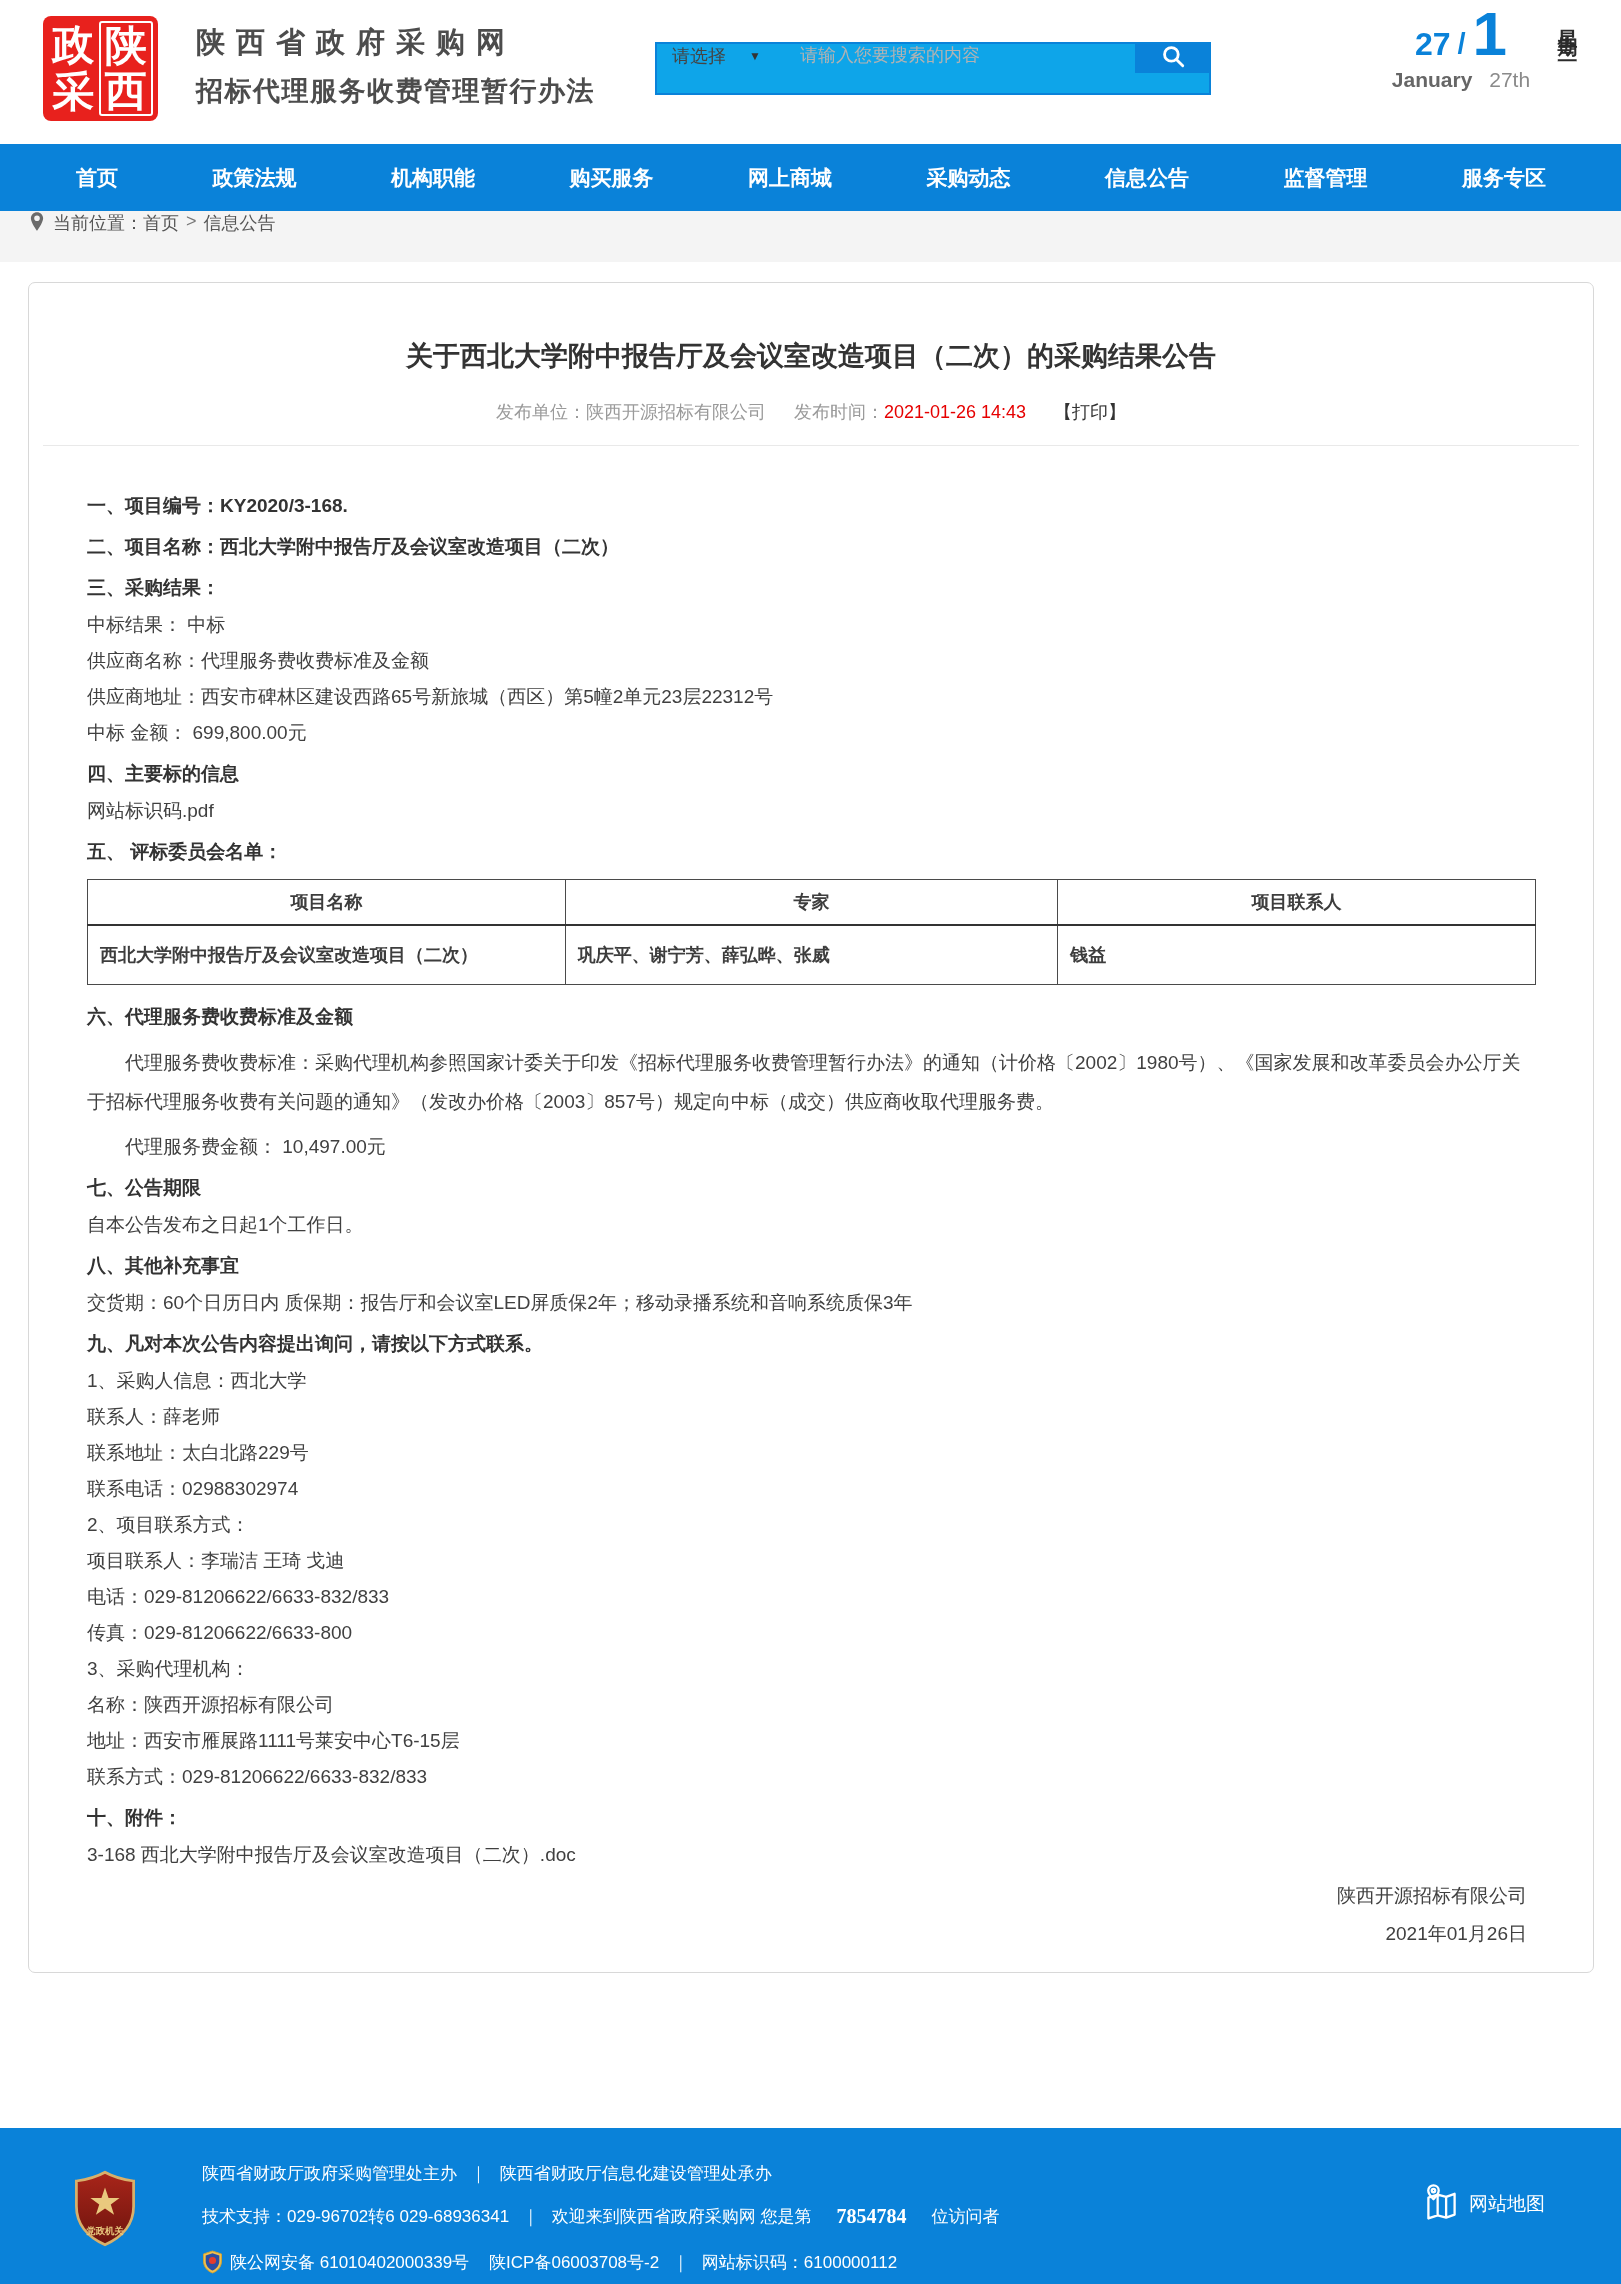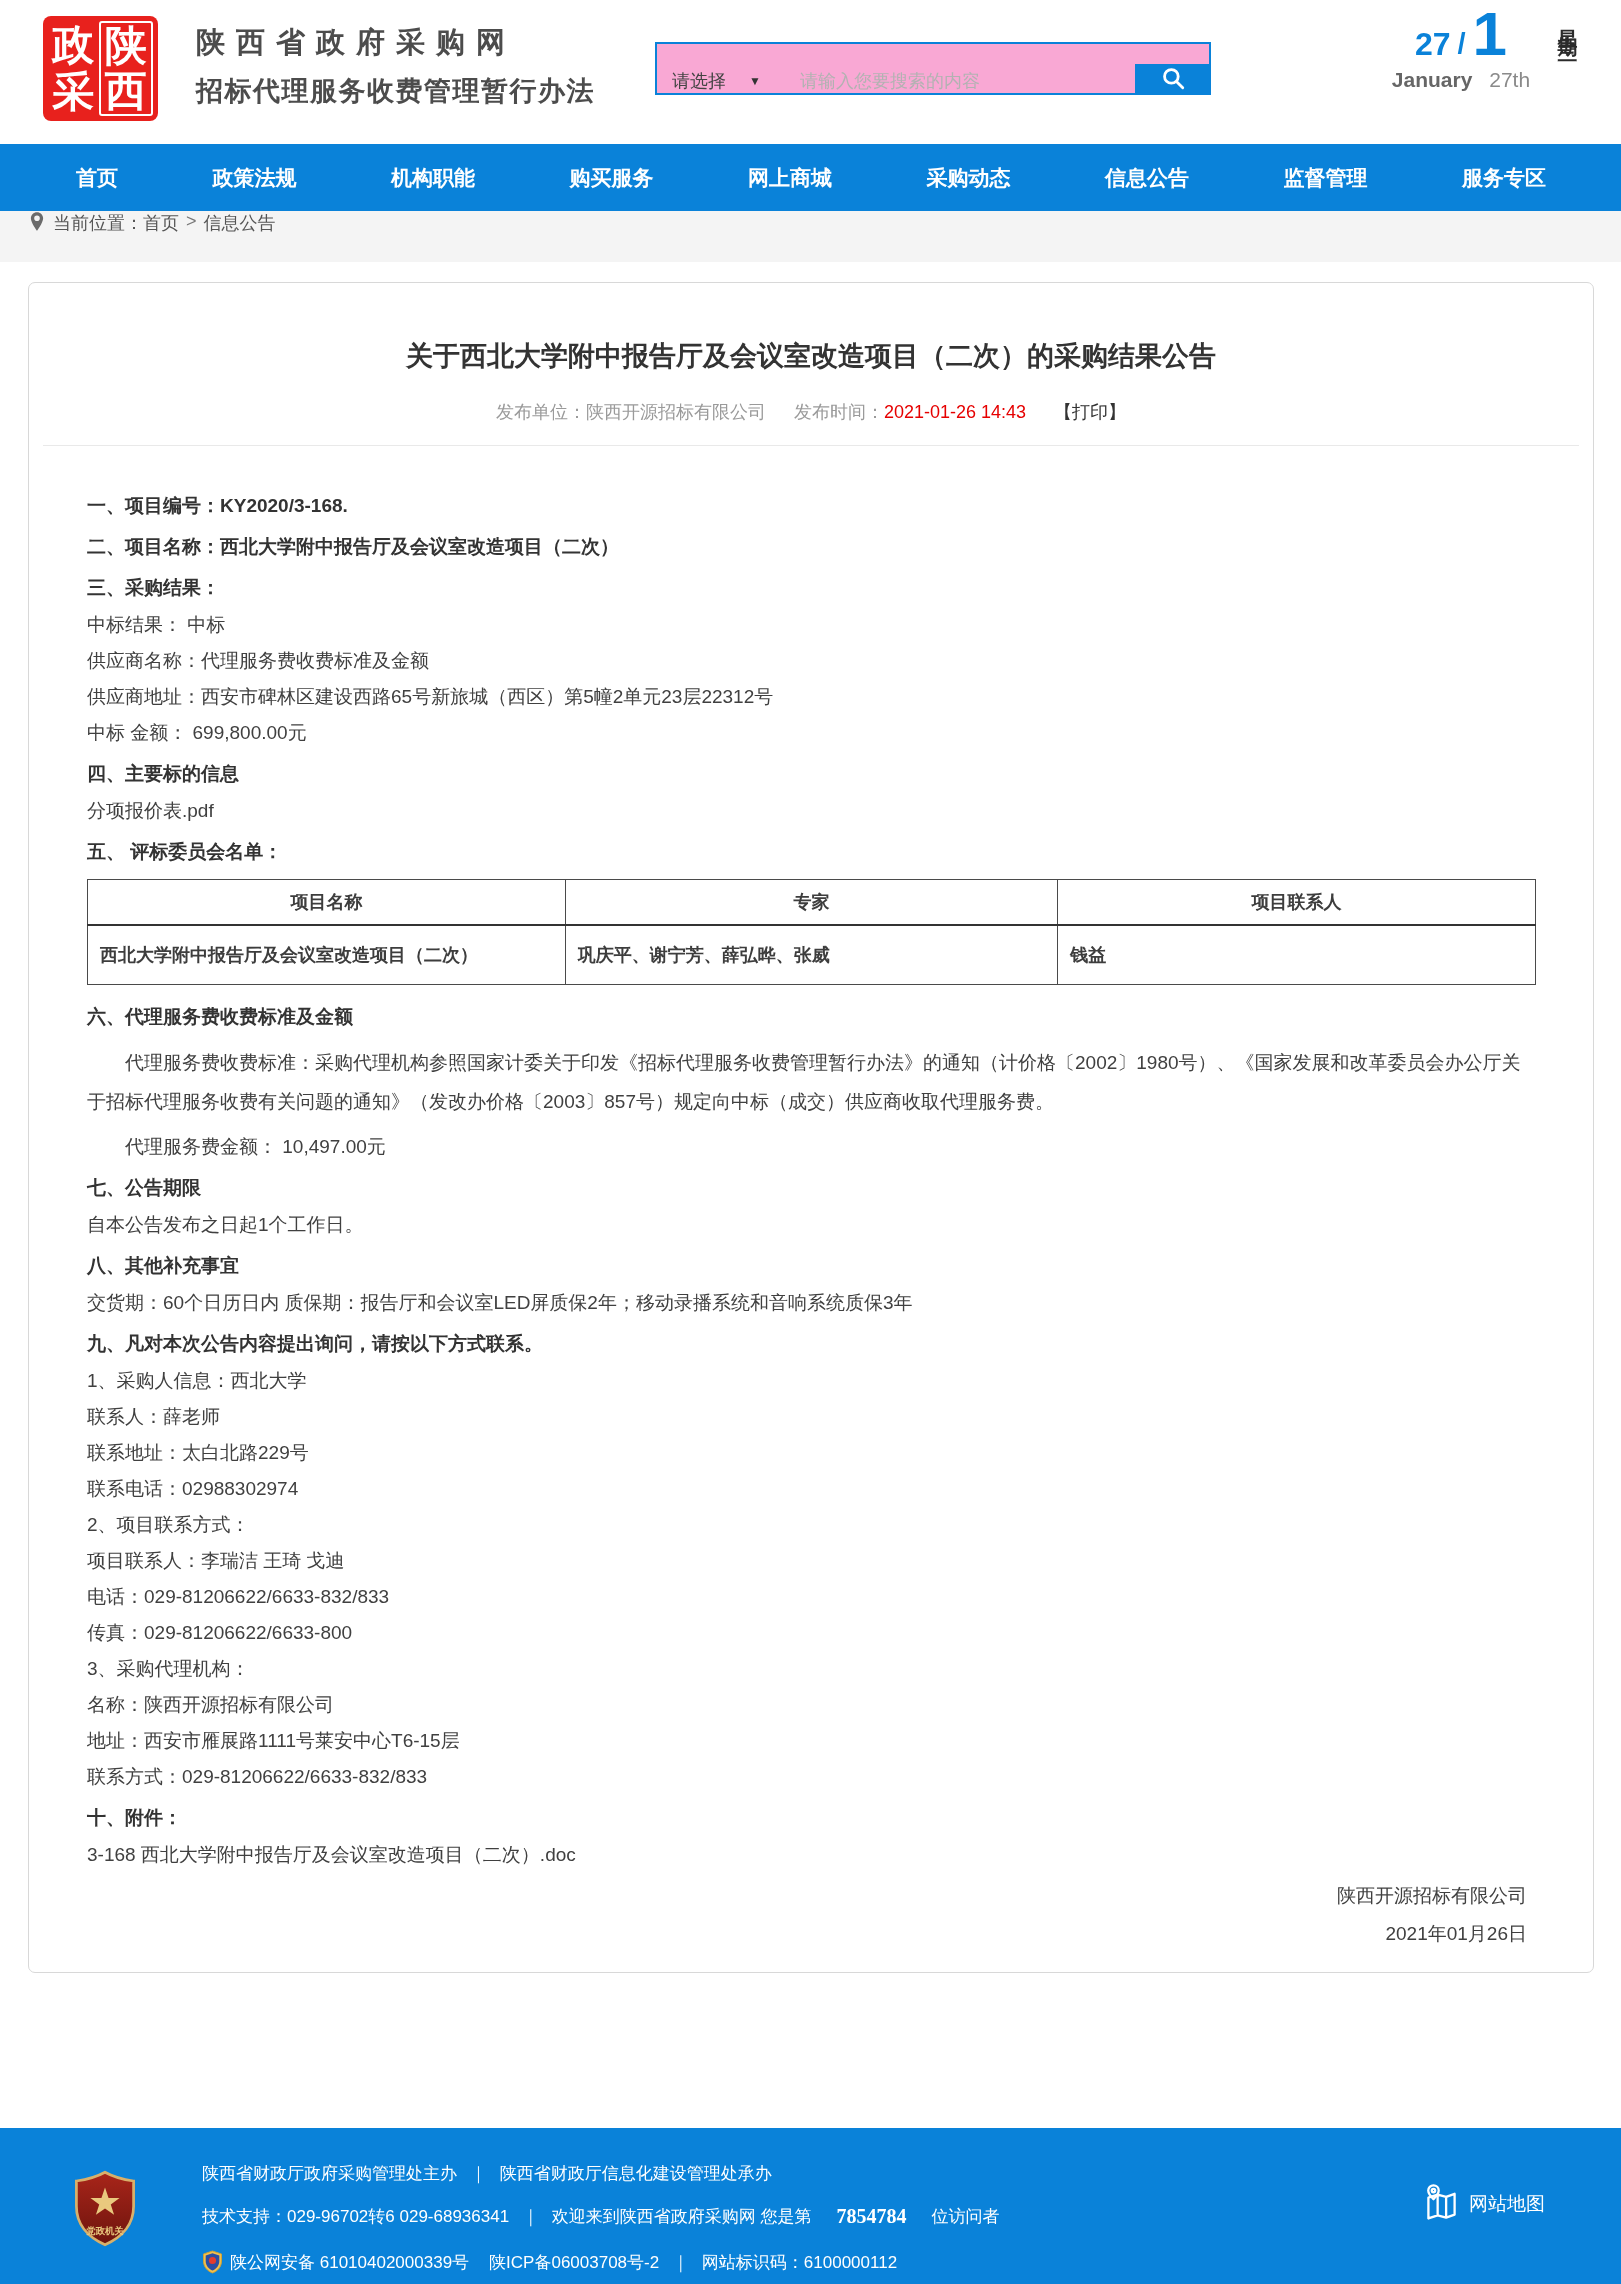--- a/index.html
+++ b/index.html
@@ -8,21 +8,21 @@
   .header{position:relative;height:144px;background:#fff;}
   .seal{position:absolute;left:43px;top:16px;width:115px;height:105px;background:#e8211d;border-radius:8px;
     display:flex;padding:5px;box-sizing:border-box;}
   .seal-col{width:50%;display:flex;flex-direction:column;justify-content:space-around;align-items:center;
     color:#fff;font-weight:bold;font-size:42px;line-height:1;}
   .seal-col.right{border:2.5px solid #fff;border-radius:3px;}
   .site-titles{position:absolute;left:196px;top:23px;}
   .site-name{font-size:29px;font-weight:bold;color:#4c4c4c;letter-spacing:11px;}
   .site-sub{font-size:27px;font-weight:bold;color:#4c4c4c;letter-spacing:1.5px;margin-top:10px;}
   .search-bar{position:absolute;left:655px;top:42px;width:552px;height:49px;border:2px solid #0a82d9;
-    background:#f9a8d4;display:flex;align-items:flex-end;box-sizing:content-box;}
+    background:#0ea5e9;display:flex;align-items:flex-start;box-sizing:content-box;}
   .search-select{width:121px;display:flex;align-items:center;padding-left:15px;font-size:18px;color:#444;cursor:pointer;}
   .search-caret{font-size:12px;color:#333;margin-left:23px;}
   .search-input{flex:1;border:none;outline:none;font-size:18px;color:#333;padding-left:7px;background:transparent;}
   .search-input::placeholder{color:#b2b2b2;}
   .search-btn{width:76px;margin:-2px -2px -2px 0;background:#0a82d9;border:none;display:flex;
     align-items:center;justify-content:center;cursor:pointer;}
   .date-block{position:absolute;left:1365px;top:9px;width:192px;text-align:center;}
   .date-top{display:flex;align-items:flex-end;justify-content:center;color:#0a82d9;font-weight:bold;}
   .date-day{font-size:32px;line-height:1;}
   .date-slash{font-size:29px;line-height:1;margin:0 7px 1px;}
@@ -156,21 +156,21 @@
 
   <div class="art-body">
     <div class="h">一、项目编号：KY2020/3-168.</div>
     <div class="h">二、项目名称：西北大学附中报告厅及会议室改造项目（二次）</div>
     <div class="h">三、采购结果：</div>
     <div class="p">中标结果： 中标</div>
     <div class="p">供应商名称：代理服务费收费标准及金额</div>
     <div class="p">供应商地址：西安市碑林区建设西路65号新旅城（西区）第5幢2单元23层22312号</div>
     <div class="p">中标 金额：  699,800.00元</div>
     <div class="h">四、主要标的信息</div>
-    <div class="p">分项报价表.pdf</div>
+    <div class="p">网站标识码.pdf</div>
     <div class="h">五、 评标委员会名单：</div>
 
     <table class="etable">
       <thead>
         <tr>
           <th class="col-a">项目名称</th>
           <th class="col-b">专家</th>
           <th class="col-c">项目联系人</th>
         </tr>
       </thead>

